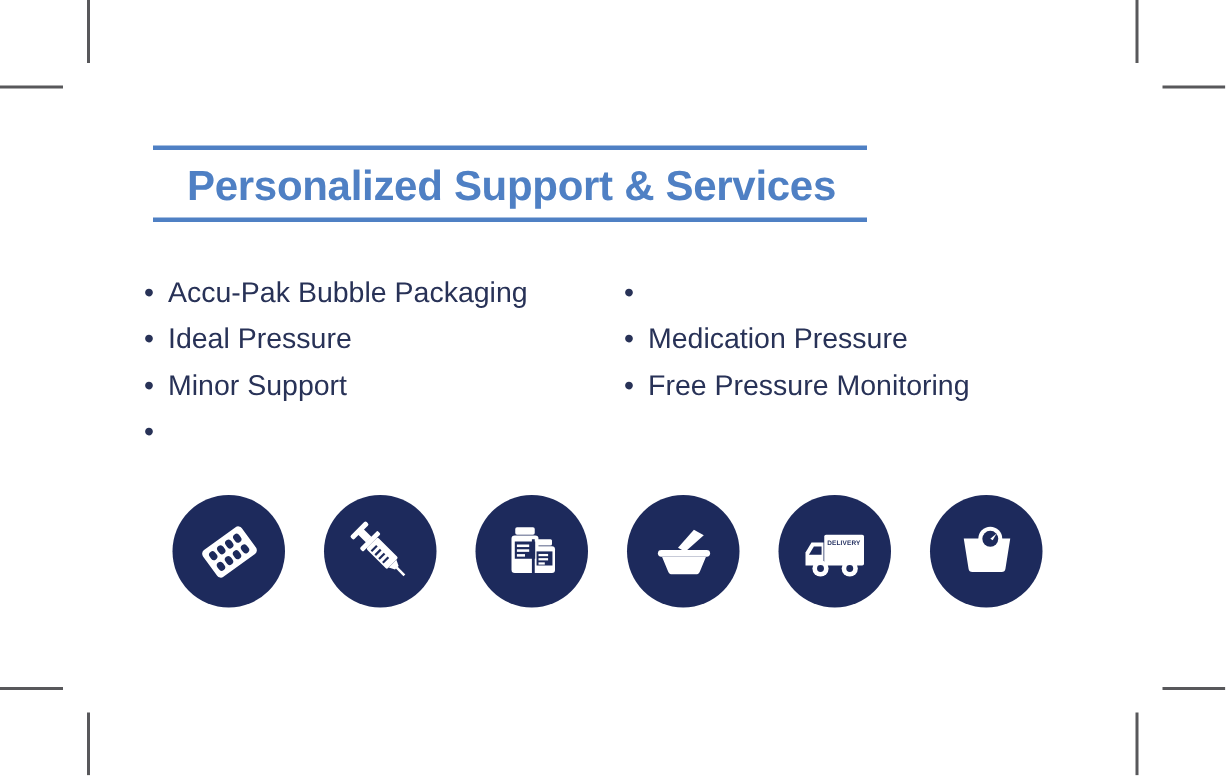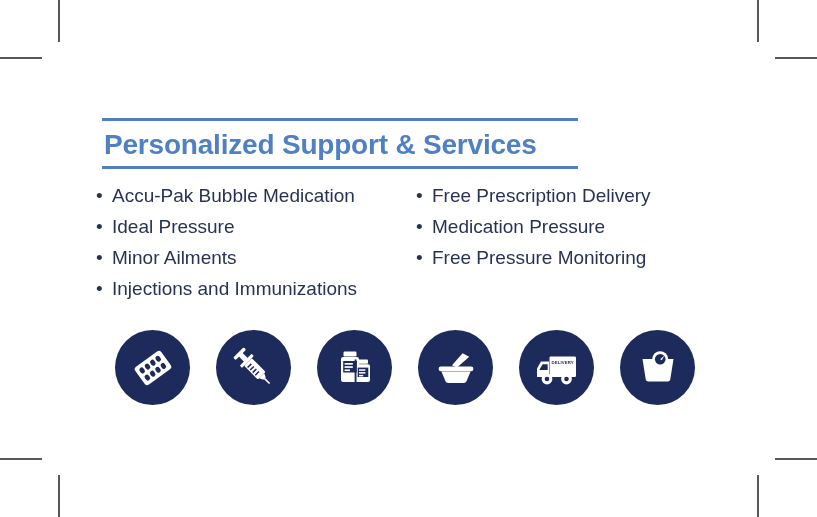--- a/index.html
+++ b/index.html
@@ -32,22 +32,23 @@
   .crop-tr-h { left: 775px; top: 57px;  width: 42px;  }
   .crop-bl-h { left: 0;     top: 458px; width: 42px;  }
   .crop-bl-v { left: 58px;  top: 475px; height: 42px; }
   .crop-br-h { left: 775px; top: 458px; width: 42px;  }
   .crop-br-v { left: 757px; top: 475px; height: 42px; }
 
   
   #heading-block {
     position: absolute;
     left: 102px;
-    top: 118px;
+    top: 97px;
     width: 476px;
+    text-align: center;
   }
   .rule {
     height: 3px;
     background: #4f80c4;
     width: 100%;
   }
   #page-title {
     font-size: 28px;
     font-weight: bold;
     color: #4f80c4;
@@ -128,40 +129,38 @@
     <div class="rule"></div>
     <div id="page-title">Personalized Support &amp; Services</div>
     <div class="rule"></div>
   </div>
 
   <div id="lists">
 
     <div class="list-col left">
       <div class="list-item">
         <span class="list-bullet">•</span>
-        <span class="list-label">Accu-Pak Bubble Medication</span>
+        <span class="list-label">Accu-Pak Bubble Packaging</span>
       </div>
       <div class="list-item">
         <span class="list-bullet">•</span>
         <span class="list-label">Ideal Pressure</span>
       </div>
       <div class="list-item">
         <span class="list-bullet">•</span>
-        <span class="list-label">Minor Ailments</span>
-      </div>
-      <div class="list-item">
-        <span class="list-bullet">•</span>
-        <span class="list-label">Injections and Immunizations</span>
+        <span class="list-label">Minor Support</span>
+      </div>
+      <div class="list-item">
+        <span class="list-bullet">•</span>
       </div>
     </div>
 
     <div class="list-col right">
       <div class="list-item">
         <span class="list-bullet">•</span>
-        <span class="list-label">Free Prescription Delivery</span>
       </div>
       <div class="list-item">
         <span class="list-bullet">•</span>
         <span class="list-label">Medication Pressure</span>
       </div>
       <div class="list-item">
         <span class="list-bullet">•</span>
         <span class="list-label">Free Pressure Monitoring</span>
       </div>
     </div>

